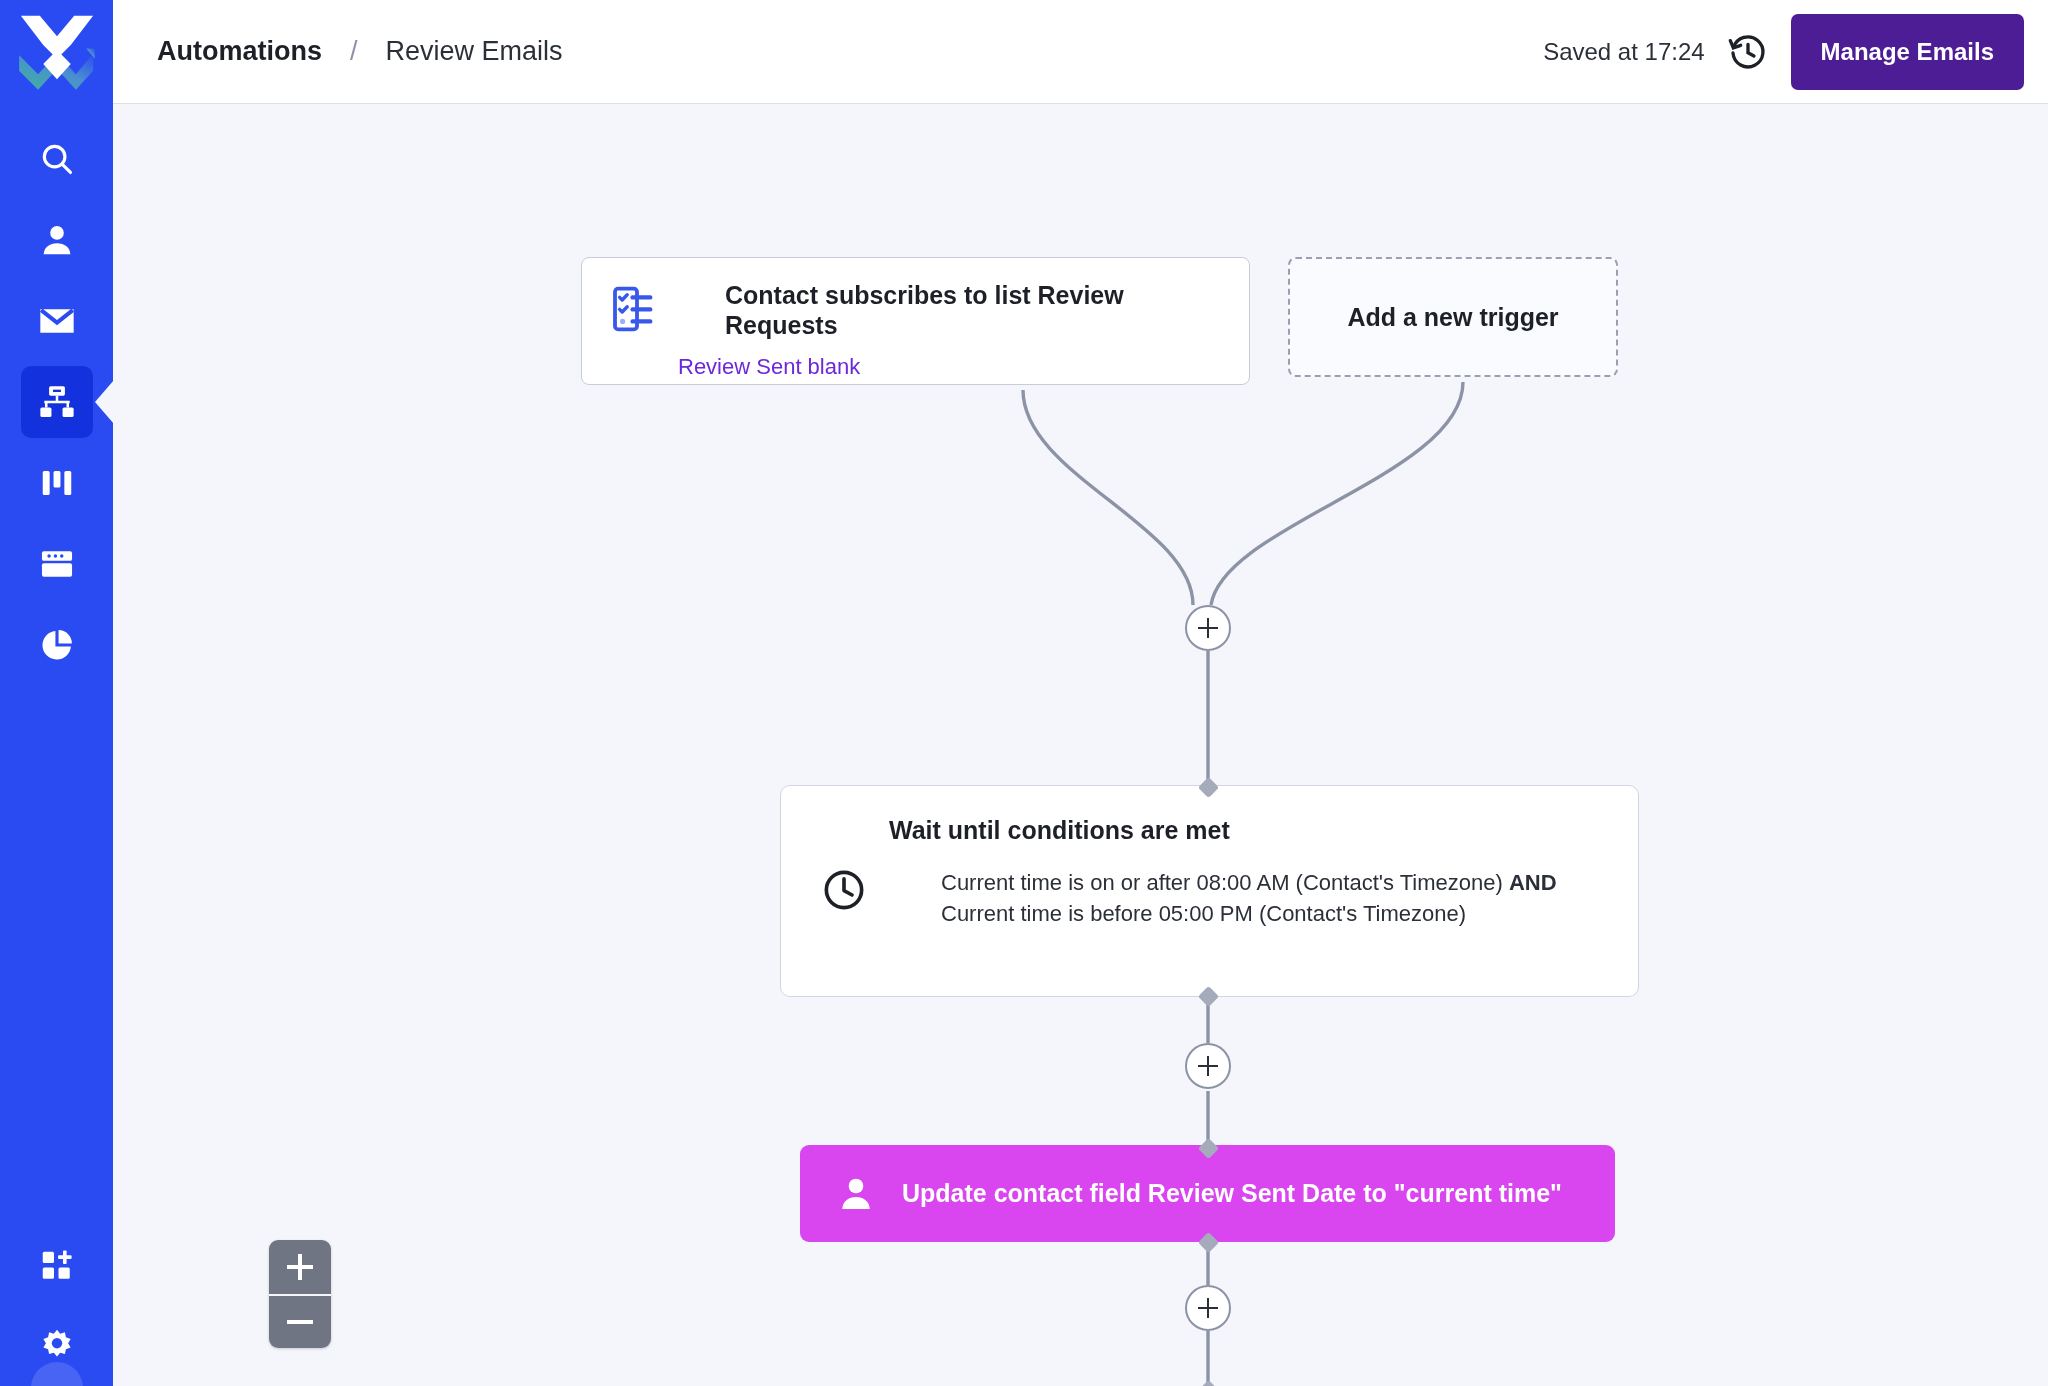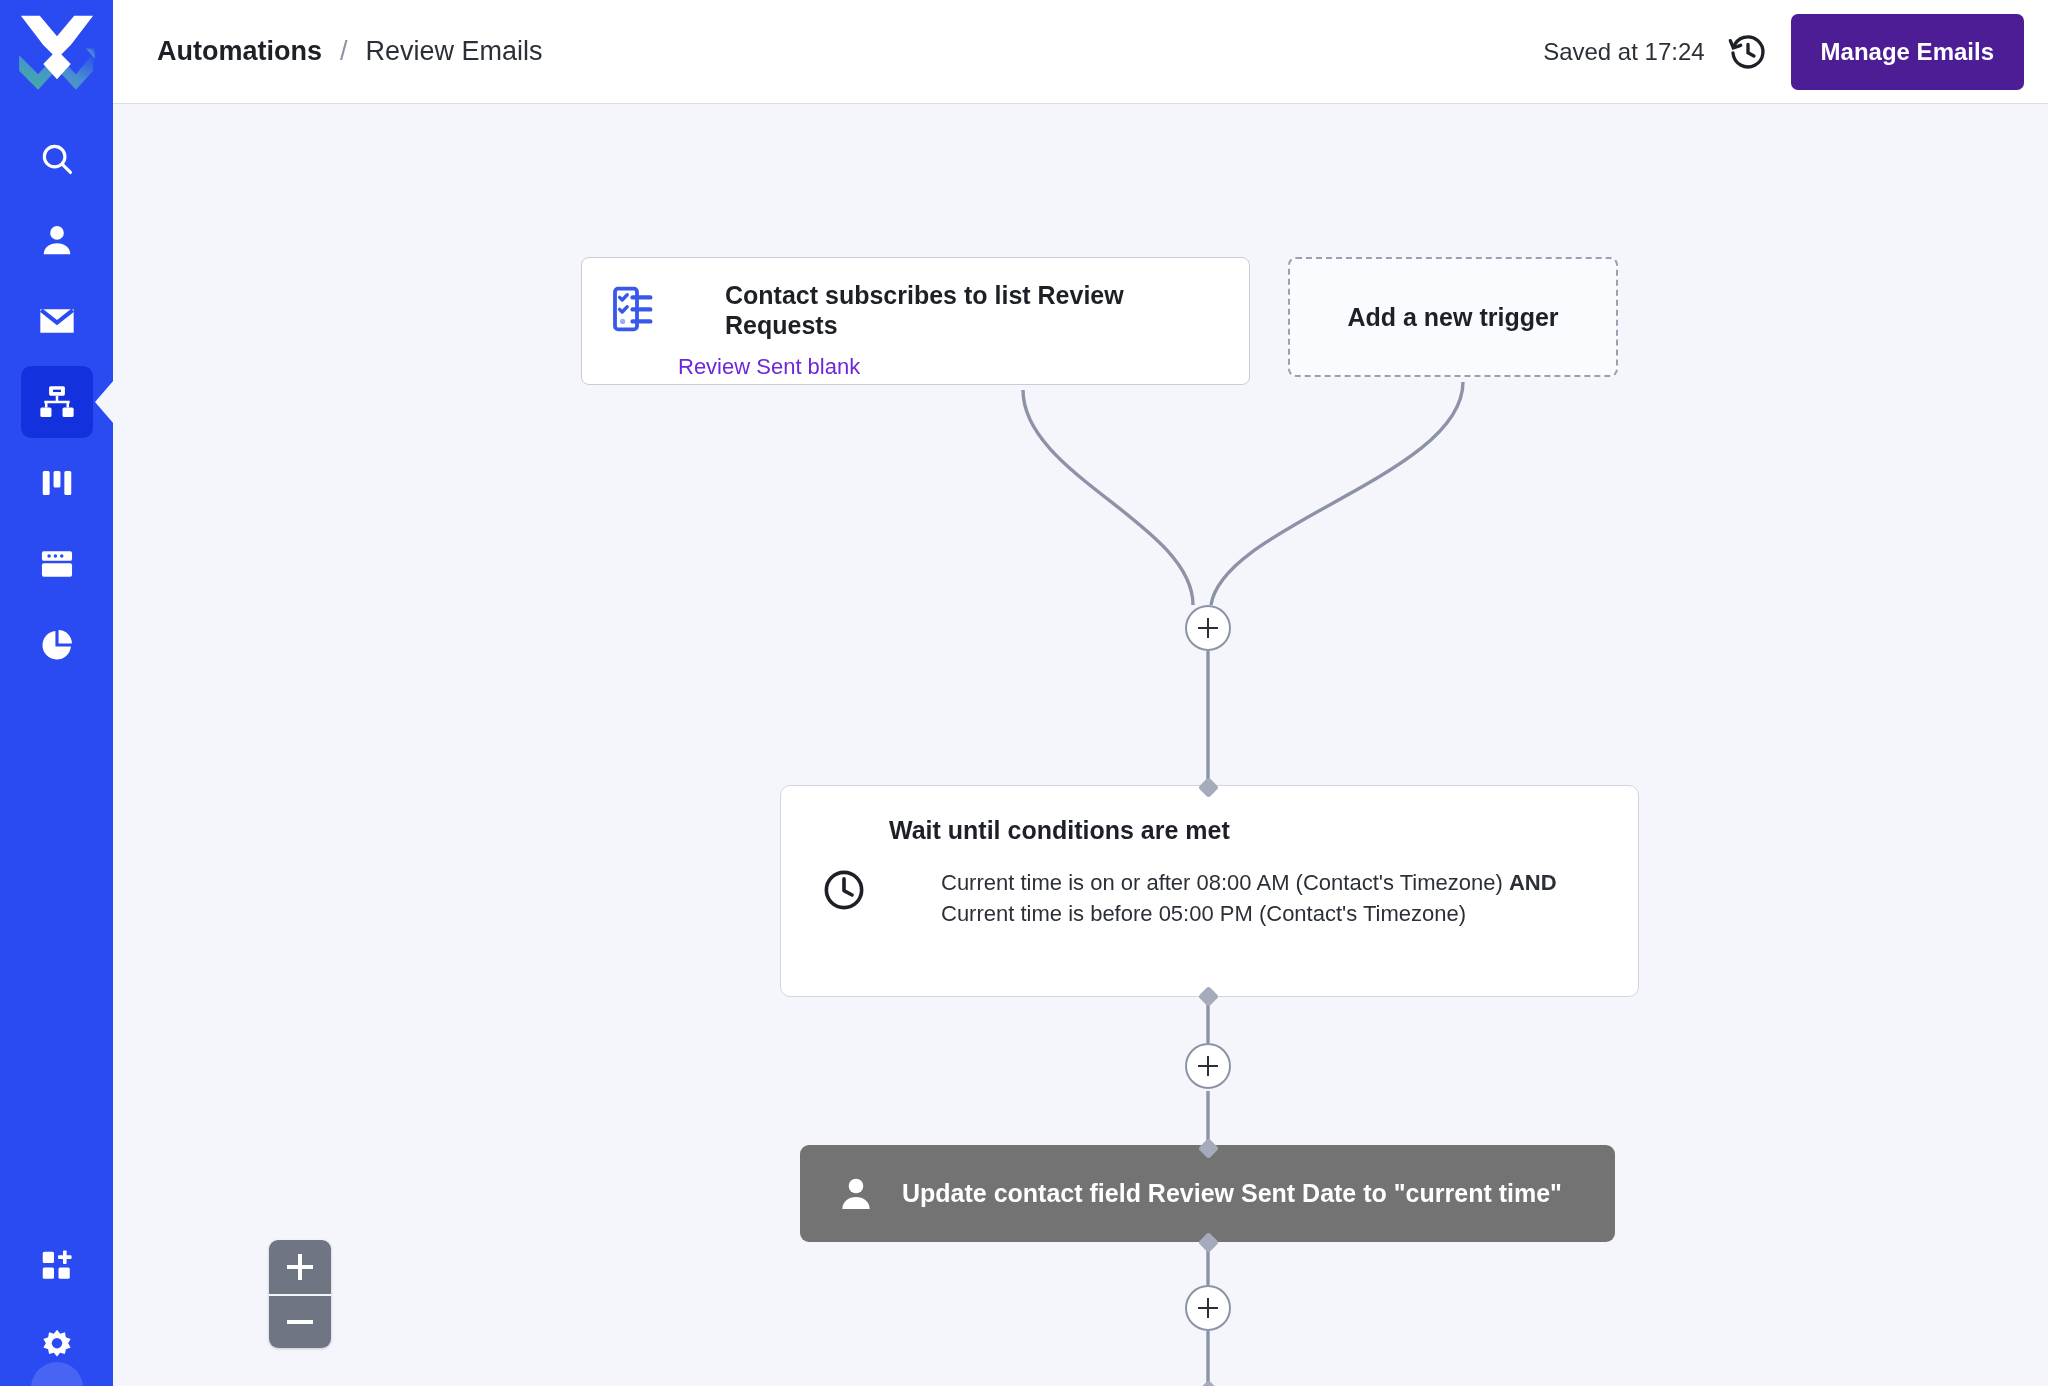--- a/index.html
+++ b/index.html
@@ -104,21 +104,21 @@
     display: flex;
     align-items: center;
     z-index: 20;
   }
 
   #breadcrumb {
     position: absolute;
     left: 44px;
     display: flex;
     align-items: flex-start;
-    gap: 18px;
+    gap: 28px;
     font-size: 27px;
   }
   .bc-root { font-weight: 700; color: #1d2127; }
   .bc-sep  { color: #8d93a3; font-weight: 400; }
   .bc-leaf { color: #2b3038; font-weight: 400; }
 
   #header-right {
     position: absolute;
     right: 24px;
     display: flex;
@@ -290,21 +290,21 @@
     font-size: 25px;
     font-weight: 700;
     cursor: pointer;
     white-space: nowrap;
   }
   .bar-update {
     left: 687px;
     top: 1040px;
     width: 815px;
     height: 97px;
-    background: #737373;
+    background: #d946ef;
   }
 
   
   .knob {
     position: absolute;
     width: 15px; height: 15px;
     background: #a6abbb;
     border-radius: 3px;
     transform: rotate(45deg);
     z-index: 4;

